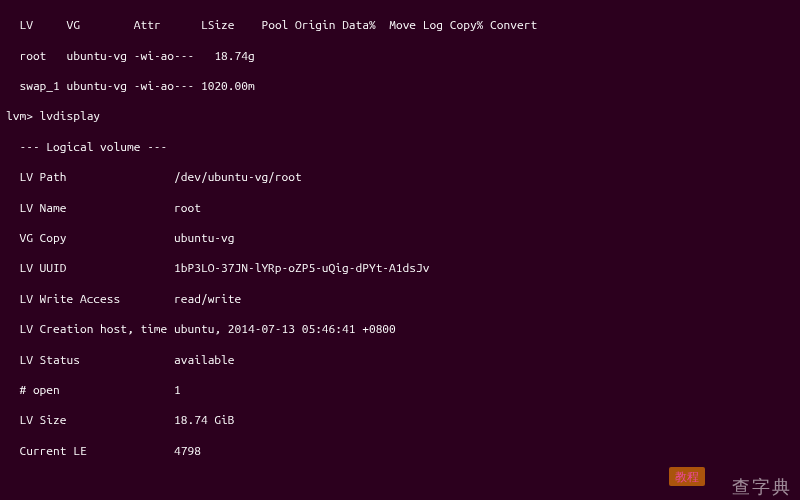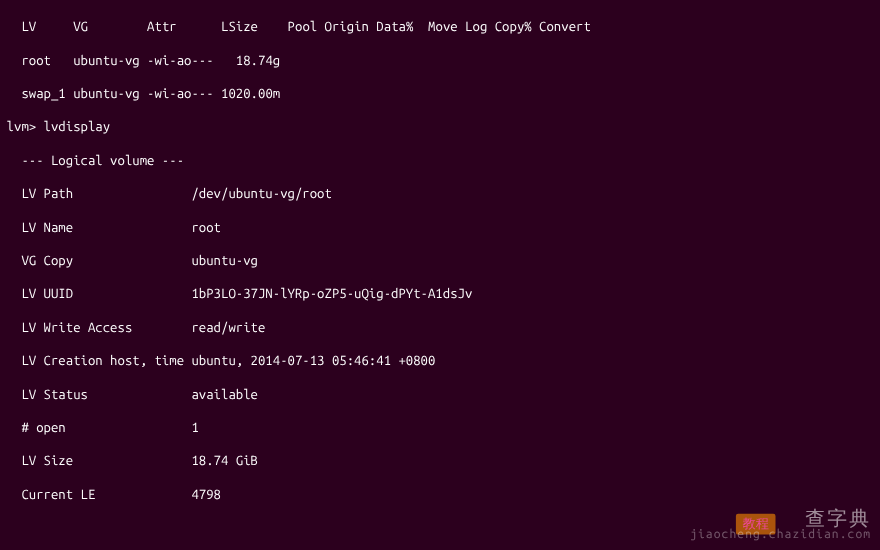--- a/index.html
+++ b/index.html
@@ -90,14 +90,13 @@
 
 
 
 
 
 </div>
 
 <div class="wm-badge">教程</div>
 <div class="watermark">
   <div class="wm-main">查字典</div>
-  <div class="wm-sub">jiaocheng.chazidian.com</div>
 </div>
 
 </body></html>

